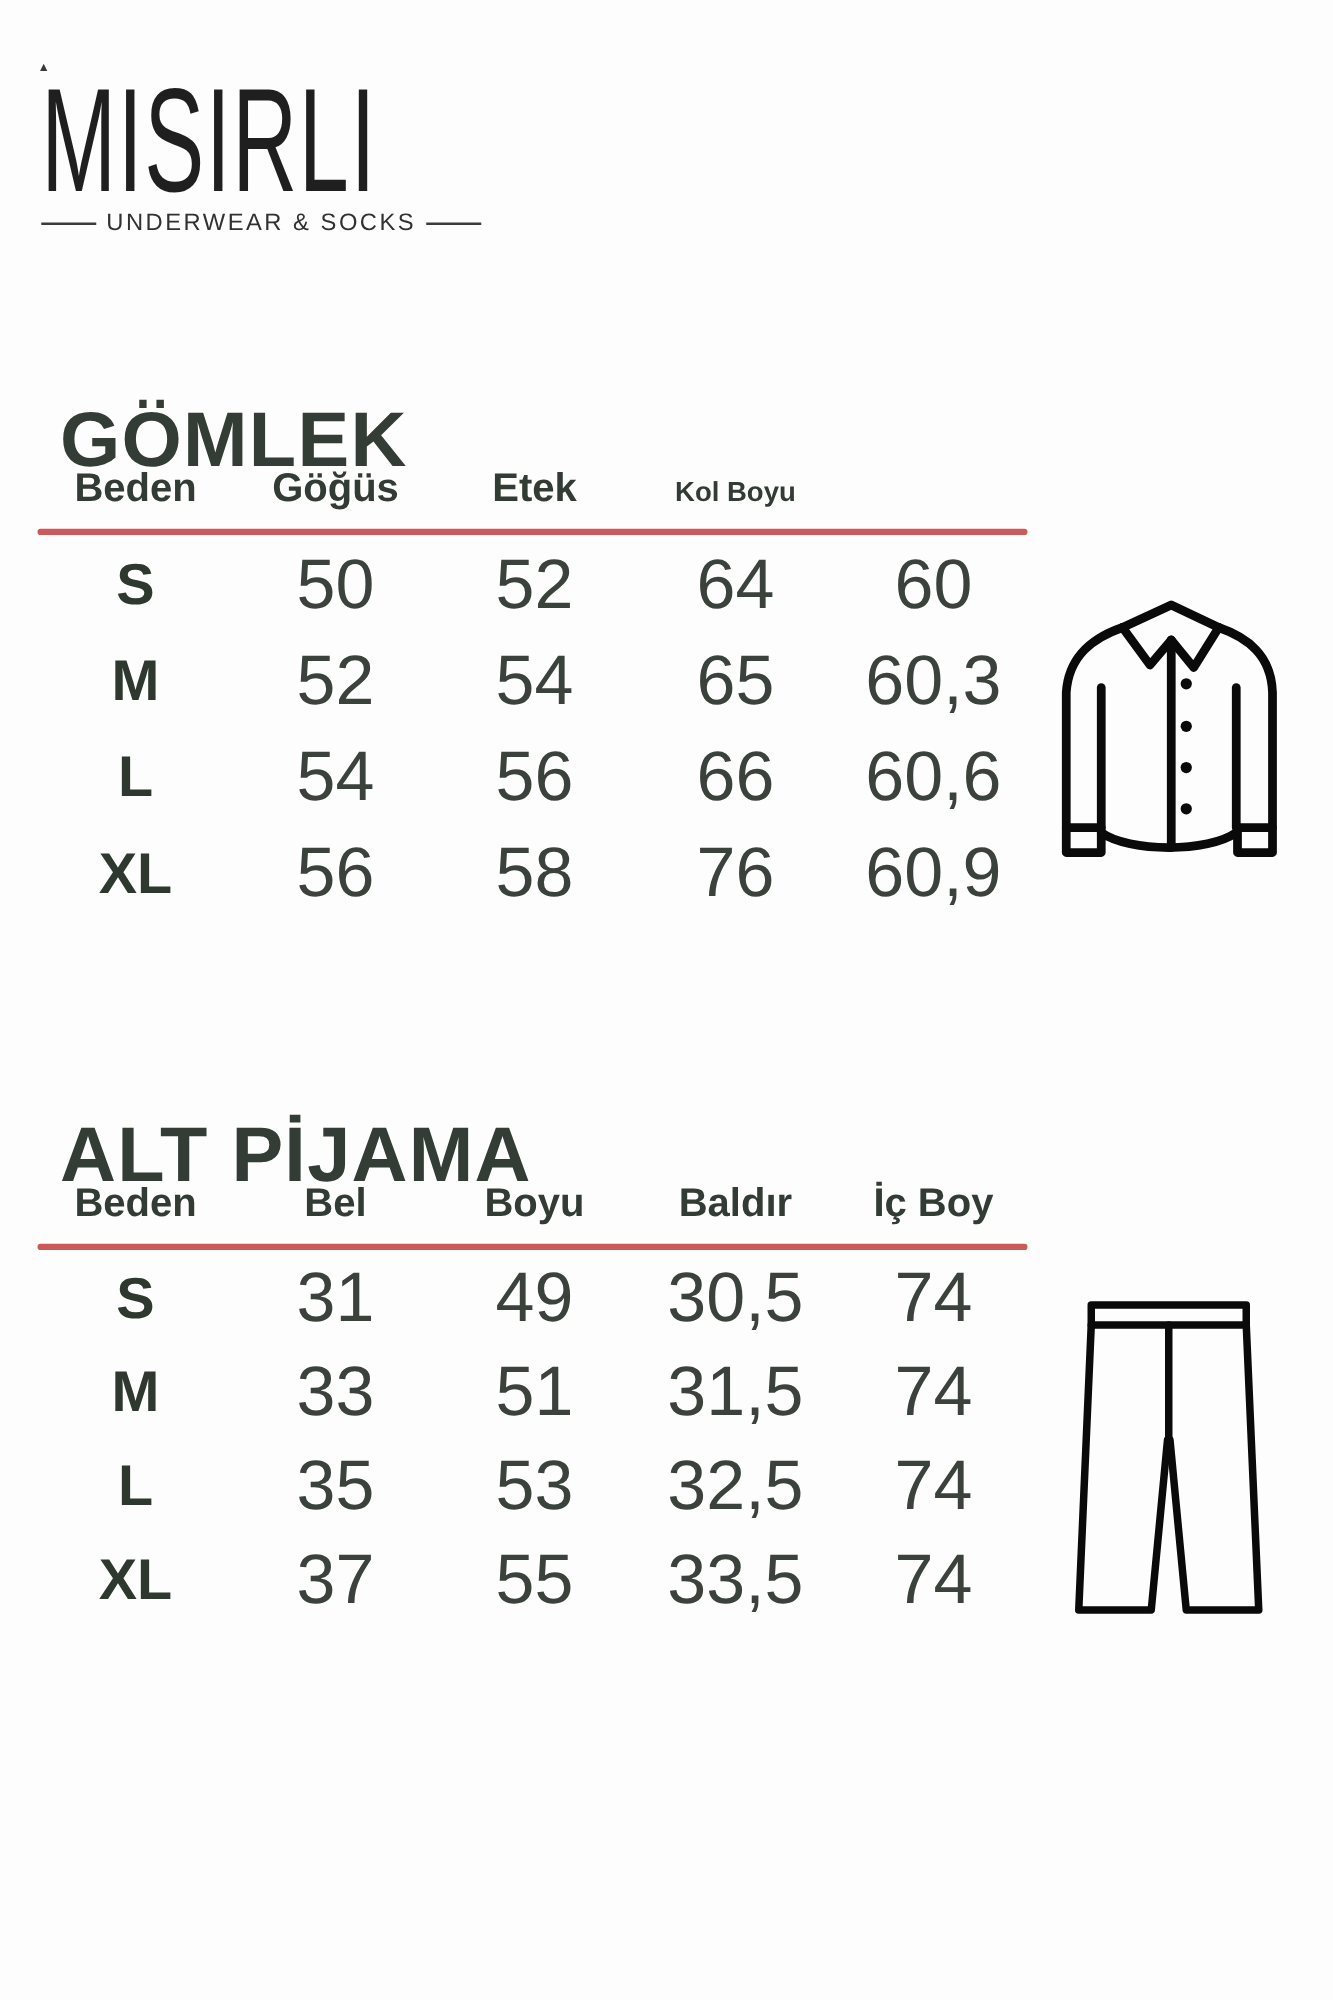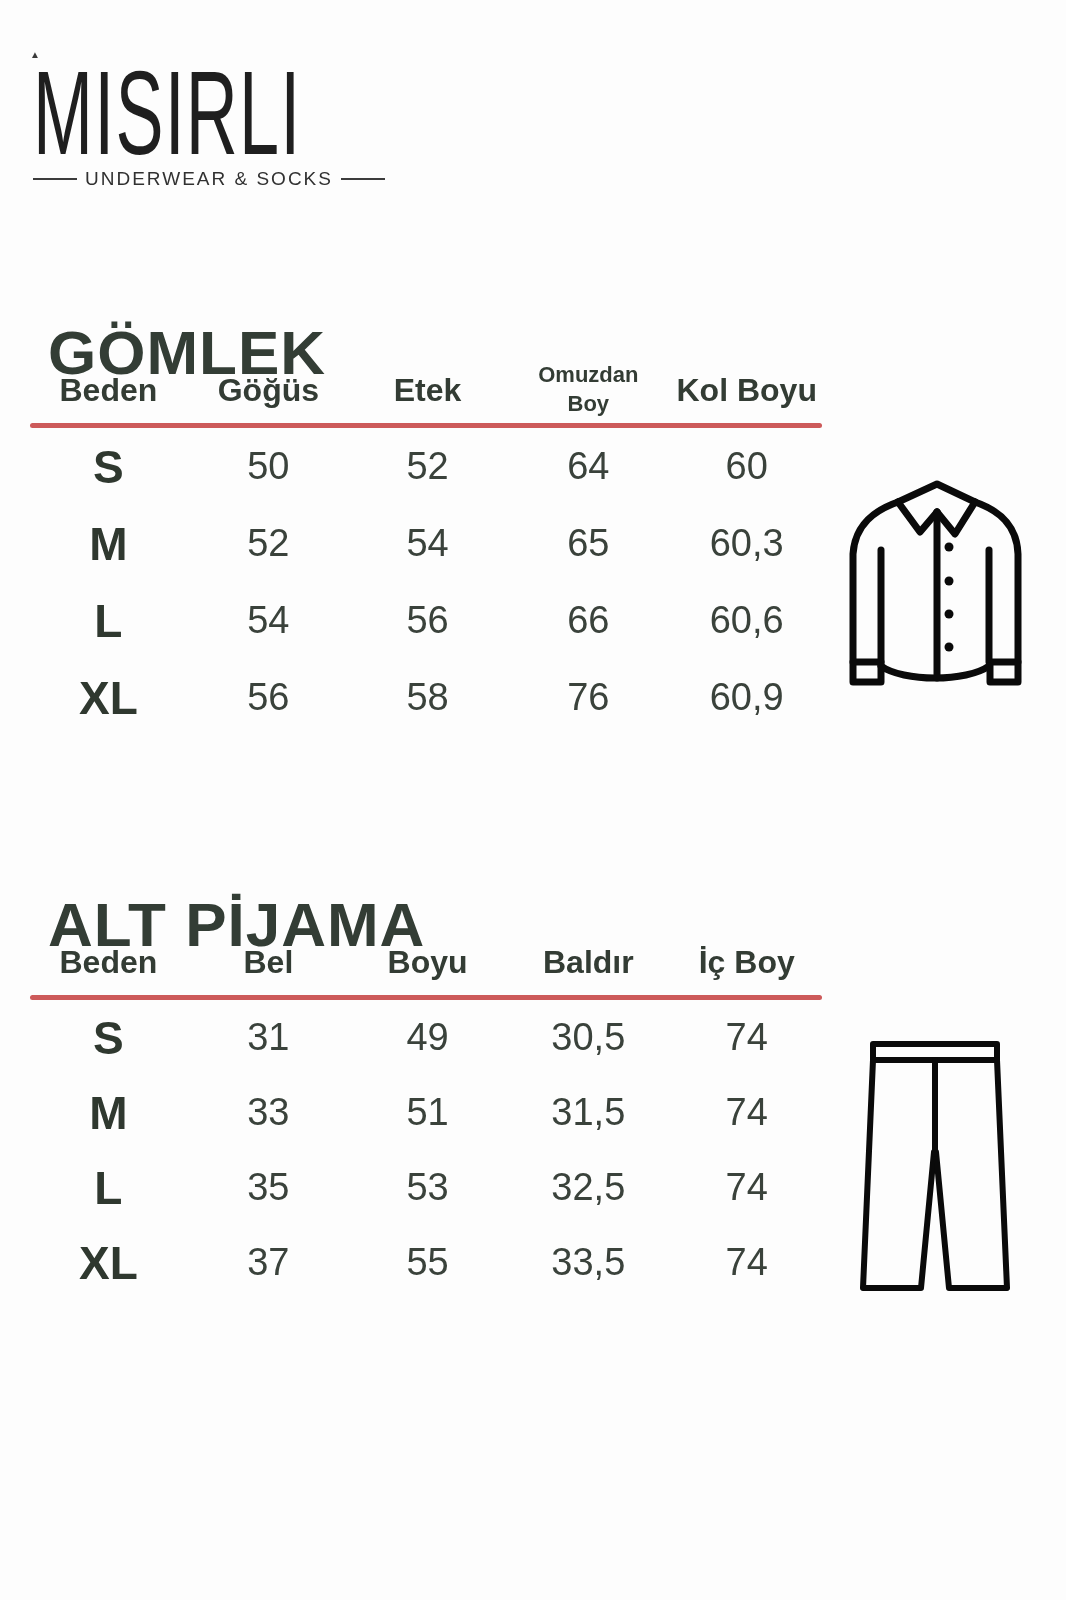--- a/index.html
+++ b/index.html
@@ -46,21 +46,21 @@
     align-items:center;justify-items:center;text-align:center;
   }
   .thead{height:64px;}
   .th{font-size:32px;font-weight:700;color:#333c34;line-height:1.2;text-align:center;}
   #table-0 .th:nth-child(4) span{
     display:inline-block;font-size:22px;font-weight:700;max-width:120px;line-height:1.3;
   }
   .divider{height:5px;background:#cd5a5a;border-radius:3px;margin-top:1px;}
   #table-0 .tr{height:77px;}
   #table-1 .tr{height:75px;}
-  .td{font-size:38px;font-weight:400;color:#3a423b;}
+  .td{font-size:56px;font-weight:400;color:#3a423b;}
   .td.size{font-size:46px;font-weight:700;color:#2f382f;}
   
   .garment-icon{position:absolute;}
   #shirt-box{left:845px;top:480px;width:180px;height:206px;}
   #pants-box{left:859px;top:1038px;width:152px;height:262px;}
   .garment-icon svg{display:block;width:100%;height:100%;}
 </style>
 </head>
 <body>
 
@@ -72,21 +72,20 @@
   <span class="tag-rule"></span>
 </div>
 
 <h1 class="section-title" id="title-0">GÖMLEK</h1>
 
 <div class="size-table" id="table-0">
   <div class="thead">
     <div class="th"><span>Beden</span></div>
     <div class="th"><span>Göğüs</span></div>
     <div class="th"><span>Etek</span></div>
-    <div class="th"><span>Omuzdan Boy</span></div>
     <div class="th"><span>Kol Boyu</span></div>
   </div>
   <div class="divider"></div>
   <div class="tr">
     <div class="td size">S</div>
     <div class="td">50</div>
     <div class="td">52</div>
     <div class="td">64</div>
     <div class="td">60</div>
   </div>

